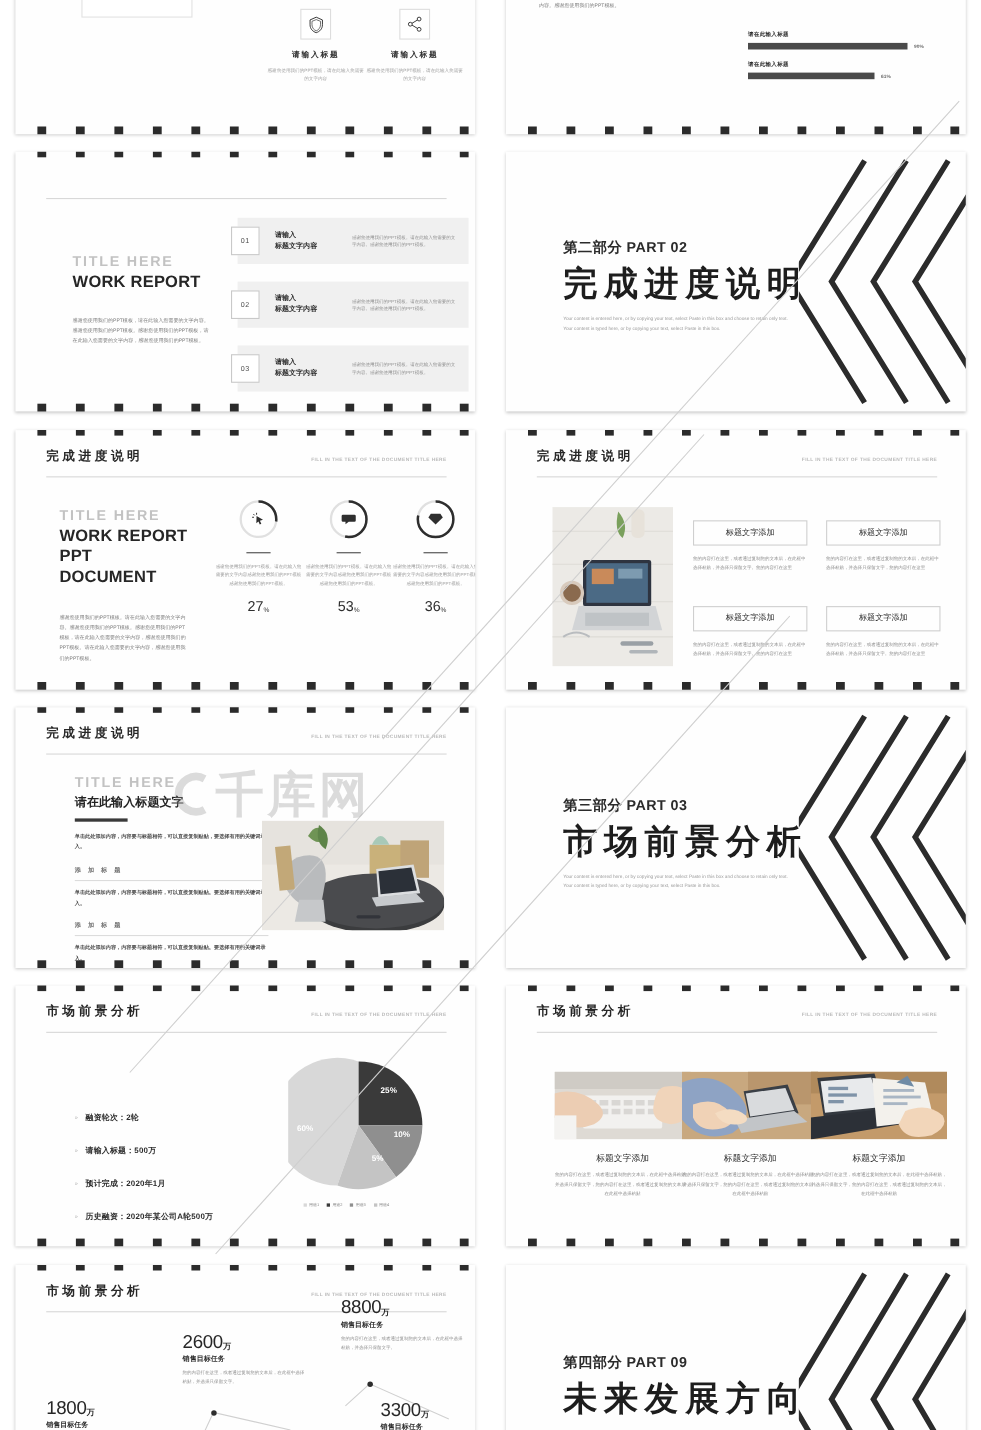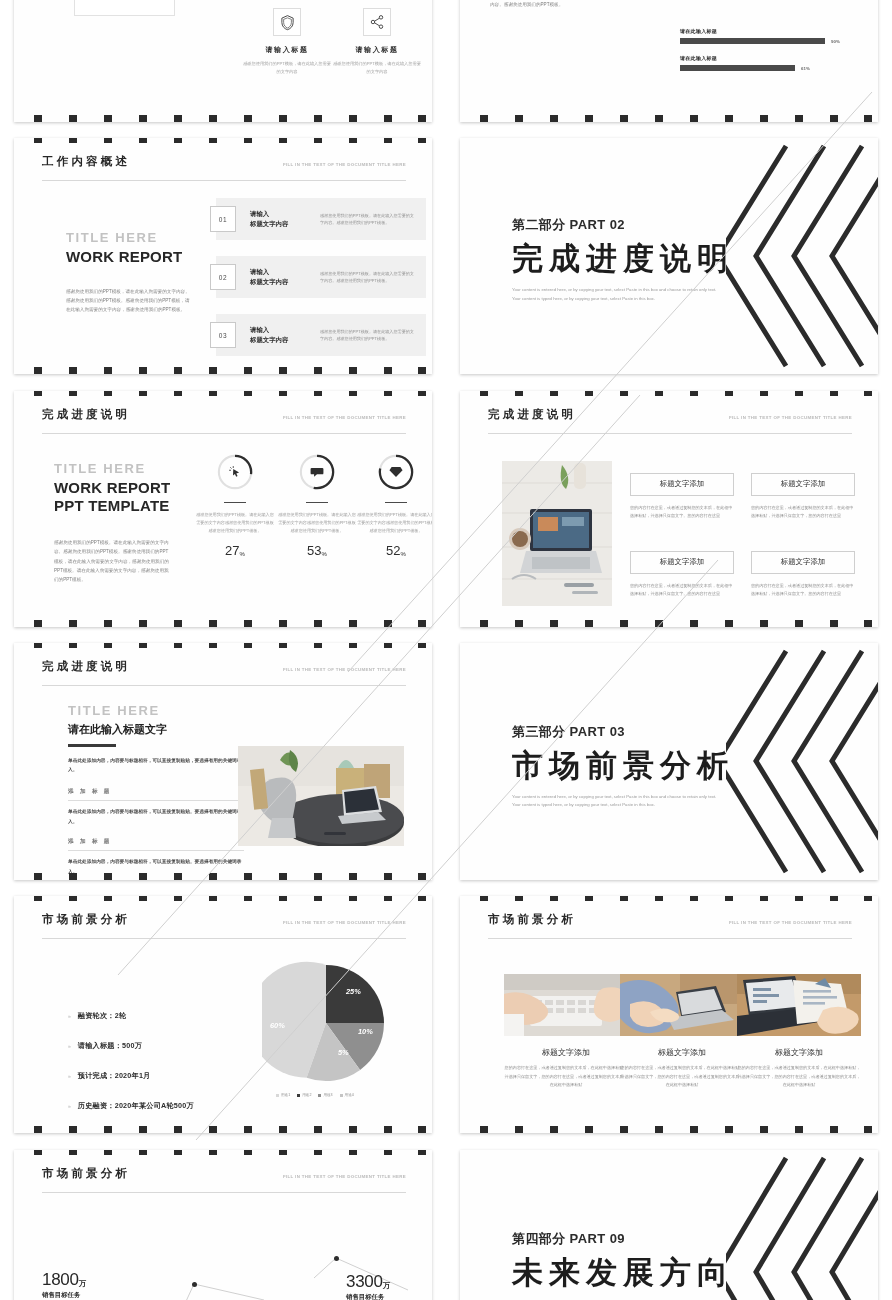--- a/index.html
+++ b/index.html
@@ -95,21 +95,21 @@
   .ph{ position:absolute; overflow:hidden; }
   
   .ti-dash{ width:48px; height:2.6px; background:#3a3a3a; margin:7px 0 9px; }
   .ti-sub{ font-size:5.6px; font-weight:700; letter-spacing:2.4px; color:#707070; }
   .ti-hr{ height:1px; background:#dcdcdc; margin:4px 0 6px; }
   
   .bullets{ position:absolute; left:54px; top:115px; }
   .bl{ display:flex; align-items:center; gap:7px; margin-bottom:20px; }
   .bl-ic{ font-size:5px; color:#b2b2b2; }
   .bl-t{ font-size:7.2px; font-weight:700; color:#2c2c2c; letter-spacing:.2px; }
-  .pie-lab{ position:absolute; font-size:7.4px; font-weight:700;font-style:italic; }
+  .pie-lab{ position:absolute; font-size:7.4px; font-weight:700; }
   .pie-leg{ position:absolute; display:flex; gap:7px; }
   .pie-leg span{ font-size:3.6px; color:#8a8a8a; display:flex; align-items:center; gap:2px; }
   .pie-leg i{ width:3px; height:3px; display:block; }
   
   .tri{ position:absolute; width:124px; text-align:center; }
   .tri-im{ width:124px; height:62px; overflow:hidden; }
   .tri-t{ font-size:8px; color:#2b2b2b; margin-top:11px; font-weight:500; }
   .tri-p{ font-size:4.1px; line-height:2.0; color:#8b8b8b; margin-top:6px; }
   
   .ns{ position:absolute; width:112px; }
@@ -225,24 +225,20 @@
           <i style="left:125px"></i>
           <i style="left:160px"></i>
           <i style="left:195px"></i>
           <i style="left:230px"></i>
           <i style="left:265px"></i>
           <i style="left:300px"></i>
           <i style="left:335px"></i>
           <i style="left:370px"></i>
           <i style="left:404px"></i>
         </div>
-      <div class="s-head">
-        <div class="s-title">工作内容概述</div>
-        <div class="s-sub">FILL IN THE TEXT OF THE DOCUMENT TITLE HERE</div>
-      </div>
       <div class="s-rule"></div>
 
       <div class="wr-left">
         <div class="eyebrow">TITLE HERE</div>
         <div class="bigen" style="margin-top:3px;">WORK REPORT</div>
         <div class="para-cn" style="margin-top:20px;">感谢您使用我们的PPT模板，请在此输入您需要的文字内容。感谢您使用我们的PPT模板。感谢您使用我们的PPT模板，请在此输入您需要的文字内容，感谢您使用我们的PPT模板。</div>
       </div>
 
       <div class="wr-item" style="top:60px;">
         <div class="wr-no">01</div>
@@ -316,21 +312,21 @@
         </div>
       <div class="s-head">
         <div class="s-title">完成进度说明</div>
         <div class="s-sub">FILL IN THE TEXT OF THE DOCUMENT TITLE HERE</div>
       </div>
       <div class="s-rule"></div>
 
       <div style="position:absolute; left:40px; top:70px; width:118px;">
         <div class="eyebrow">TITLE HERE</div>
         <div class="bigen" style="margin-top:3px;">WORK REPORT</div>
-        <div class="bigen">PPT TEMPLATE</div>
+        <div class="bigen">PPT DOCUMENT</div>
         <div class="para-cn" style="margin-top:22px;">感谢您使用我们的PPT模板。请在此输入您需要的文字内容。感谢您使用我们的PPT模板。感谢您使用我们的PPT模板，请在此输入您需要的文字内容，感谢您使用我们的PPT模板。请在此输入您需要的文字内容，感谢您使用我们的PPT模板。</div>
       </div>
 
       <div class="dn" style="left:176px; top:62px;">
         <div class="dn-c">
           <svg width="38" height="38" viewBox="0 0 40 40">
             <circle cx="20" cy="20" r="17" fill="none" stroke="#e0e0e0" stroke-width="2.2"></circle>
             <circle cx="20" cy="20" r="17" fill="none" stroke="#2e2e2e" stroke-width="2.4" stroke-dasharray="28.8 106.8" transform="rotate(-90 20 20)"></circle>
           </svg>
           <svg style="position:absolute; left:12px; top:12px;" width="14" height="14" viewBox="0 0 24 24" fill="#2e2e2e">
@@ -367,21 +363,21 @@
           <svg width="38" height="38" viewBox="0 0 40 40">
             <circle cx="20" cy="20" r="17" fill="none" stroke="#e0e0e0" stroke-width="2.2"></circle>
             <circle cx="20" cy="20" r="17" fill="none" stroke="#2e2e2e" stroke-width="2.4" stroke-dasharray="83.3 23.5" transform="rotate(-90 20 20)"></circle>
           </svg>
           <svg style="position:absolute; left:12px; top:13px;" width="14" height="12" viewBox="0 0 24 22" fill="#2e2e2e">
             <path d="M4 2 h16 l4 6 -12 12 -12 -12 z"></path>
           </svg>
         </div>
         <div class="dn-dash"></div>
         <div class="dn-p">感谢您使用我们的PPT模板。请在此输入您需要的文字内容感谢您使用我们的PPT模板感谢您使用我们的PPT模板。</div>
-        <div class="dn-v"><span>52</span><sup>%</sup></div>
+        <div class="dn-v"><span>36</span><sup>%</sup></div>
       </div>
 
       <div class="perf bot">
           <i style="left:20px"></i>
           <i style="left:55px"></i>
           <i style="left:90px"></i>
           <i style="left:125px"></i>
           <i style="left:160px"></i>
           <i style="left:195px"></i>
           <i style="left:230px"></i>
@@ -803,22 +799,32 @@
       <svg style="position:absolute; left:0; top:0;" width="418" height="230">
         <polyline points="168,160 180,134 250,150" fill="none" stroke="#d0d0d0" stroke-width="1"></polyline>
         <polyline points="300,128 322,108 394,140" fill="none" stroke="#d0d0d0" stroke-width="1"></polyline>
       </svg>
 
       <div class="ns" style="left:28px; top:120px;">
         <div class="ns-n"><span>1800</span><sup>万</sup></div>
         <div class="ns-t">销售目标任务</div>
       </div>
 
+      <div class="ns" style="left:152px; top:60px;">
+        <div class="ns-n"><span>2600</span><sup>万</sup></div>
+        <div class="ns-t">销售目标任务</div>
+        <div class="ns-p">您的内容打在这里，或者通过复制您的文本后，在此框中选择粘贴，并选择只保留文字。</div>
+      </div>
       <div class="dot" style="left:178px; top:132px;"></div>
 
+      <div class="ns" style="left:296px; top:29px;">
+        <div class="ns-n"><span>8800</span><sup>万</sup></div>
+        <div class="ns-t">销售目标任务</div>
+        <div class="ns-p">您的内容打在这里，或者通过复制您的文本后，在此框中选择粘贴，并选择只保留文字。</div>
+      </div>
       <div class="dot" style="left:320px; top:106px;"></div>
 
       <div class="ns" style="left:332px; top:122px;">
         <div class="ns-n"><span>3300</span><sup>万</sup></div>
         <div class="ns-t">销售目标任务</div>
       </div>
     </div>
   </div>
 
   <div class="cell" style="height:158px;">
@@ -841,14 +847,19 @@
 
 </div>
 
 <div class="wm" style="left:0; top:0; width:892px; height:1300px;">
   <svg width="892" height="1300" style="position:absolute; left:0; top:0;">
     <line x1="640" y1="395" x2="118" y2="975" stroke="#cfcfcf" stroke-width="1"></line>
     <line x1="348" y1="672" x2="872" y2="92" stroke="#cfcfcf" stroke-width="1"></line>
     <line x1="196" y1="1140" x2="718" y2="560" stroke="#cfcfcf" stroke-width="1"></line>
   </svg>
   <div class="wm-logo">
+    <div class="wm-big">
+      <svg width="44" height="44" viewBox="0 0 44 44" style="vertical-align:-7px">
+        <path d="M34 8 A16 16 0 1 0 34 36" fill="none" stroke="rgba(150,150,150,.33)" stroke-width="7"></path>
+      </svg><span>千库网</span>
+    </div>
   </div>
 </div>
 
 </body></html>

